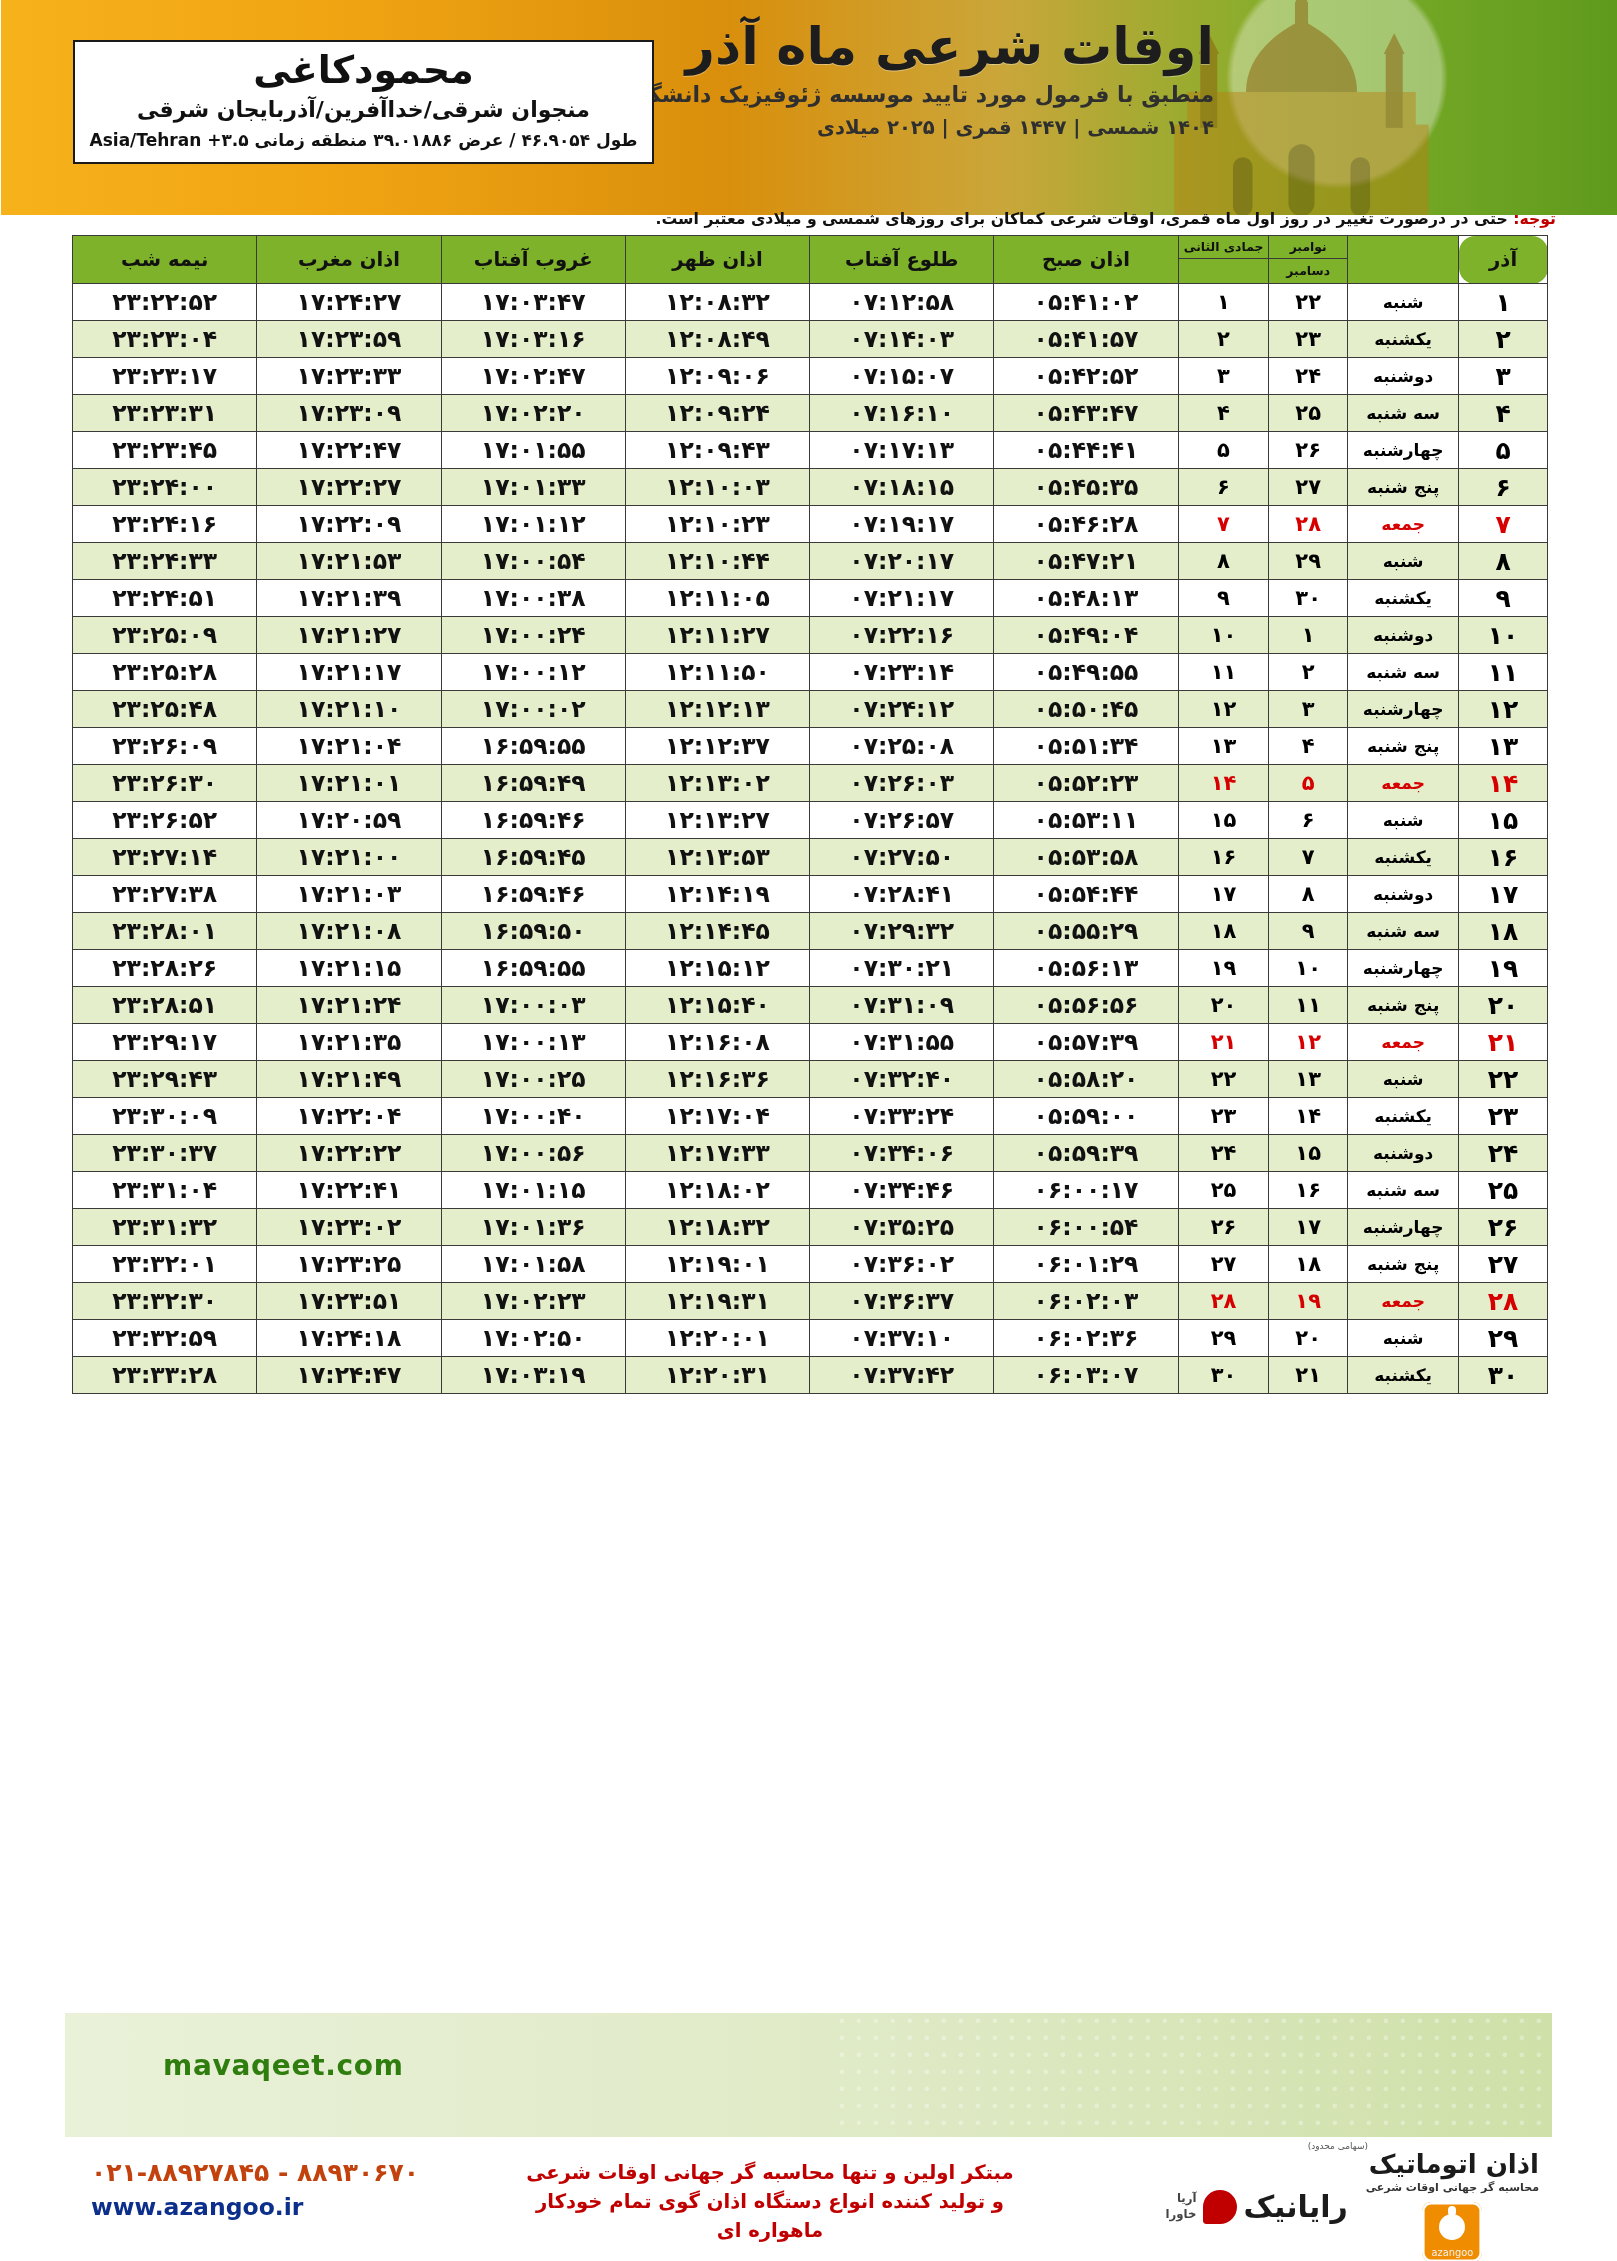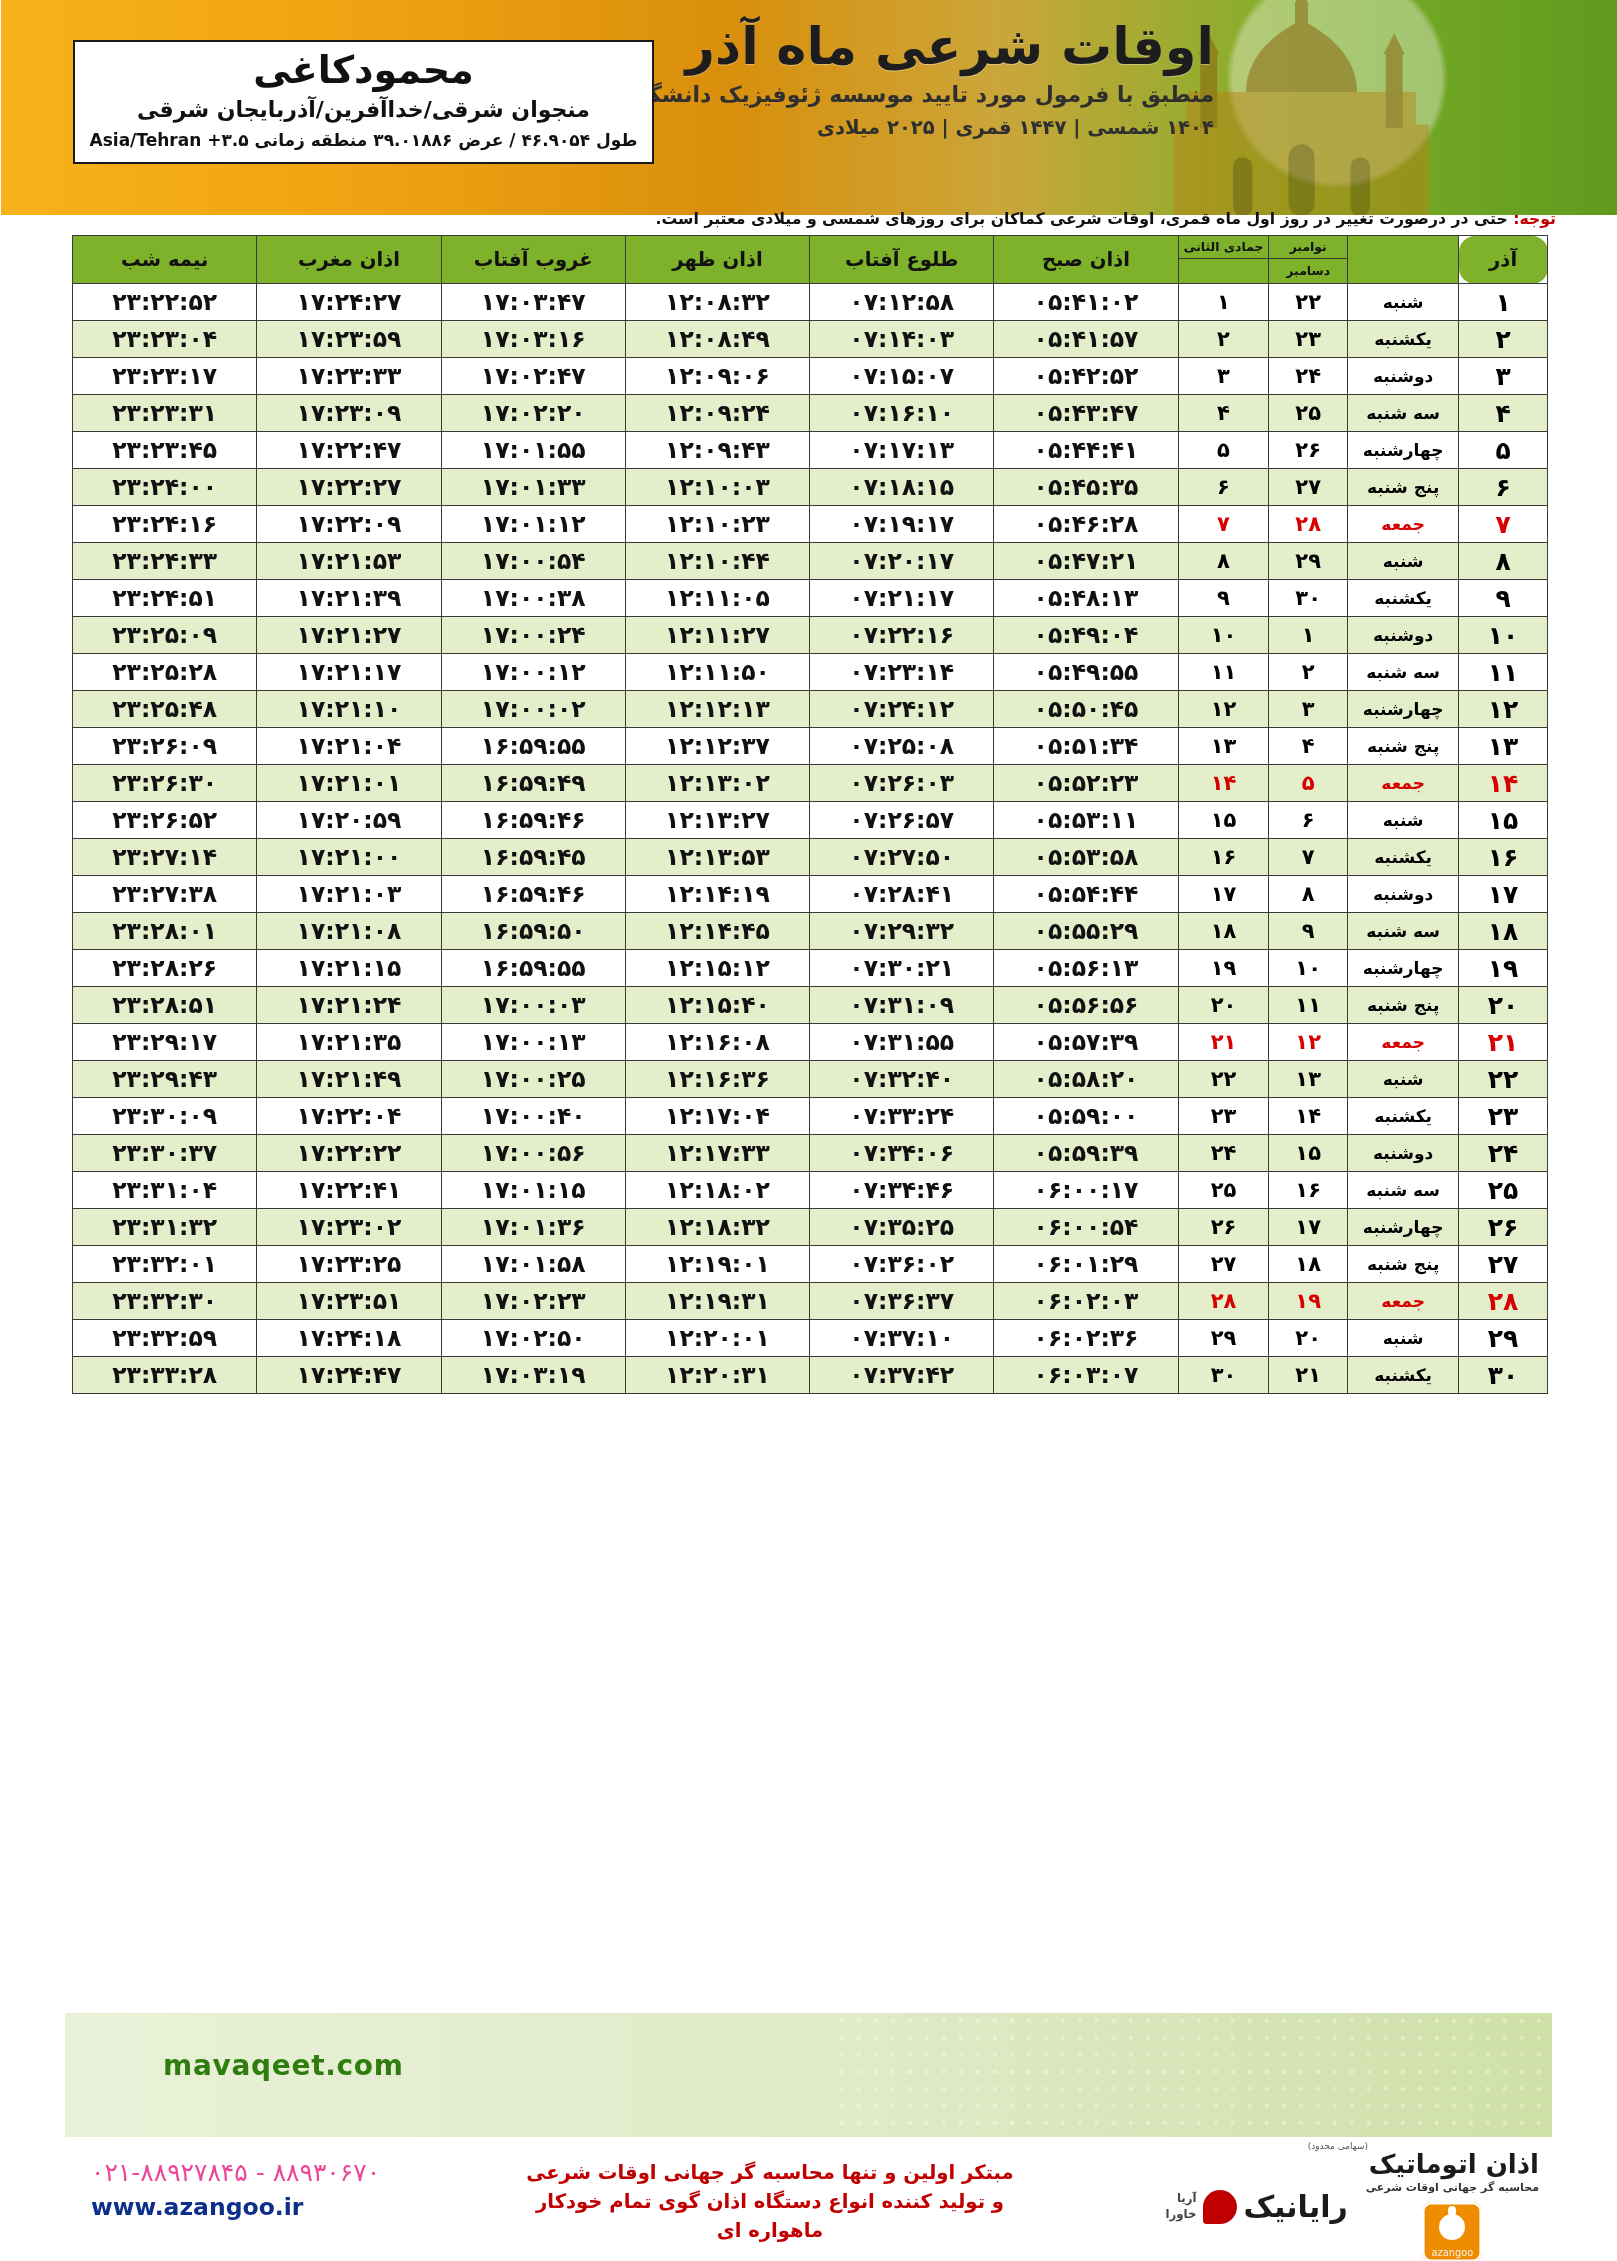--- a/index.html
+++ b/index.html
@@ -122,21 +122,21 @@
   .site-url{
     position:absolute;left:98px;top:36px;
     font-size:28px;color:#2e7d0e;font-weight:bold;letter-spacing:0.7px;
   }
   .footer-bottom{
     position:absolute;left:65px;top:140px;width:1487px;height:104px;
   }
   .phones{
     position:absolute;left:26px;top:11.7px;text-align:left;direction:ltr;
   }
-  .phones .p1{font-size:25px;font-weight:normal;color:#ec4899;}
+  .phones .p1{font-size:25px;font-weight:bold;color:#c2410c;}
   .phones .p2{font-size:23.5px;font-weight:bold;color:#0b2f8a;margin-top:6.5px;}
   .f-center{
     position:absolute;left:457px;top:11.7px;width:496px;text-align:center;direction:rtl;
   }
   .f-center div{font-size:19.6px;font-weight:bold;color:#c00000;line-height:1.5;}
   .logos{
     position:absolute;right:13px;top:5.2px;display:flex;align-items:center;gap:18px;direction:rtl;
   }
   .logo-azan{
     display:flex;align-items:center;gap:7.8px;flex-direction:column;

